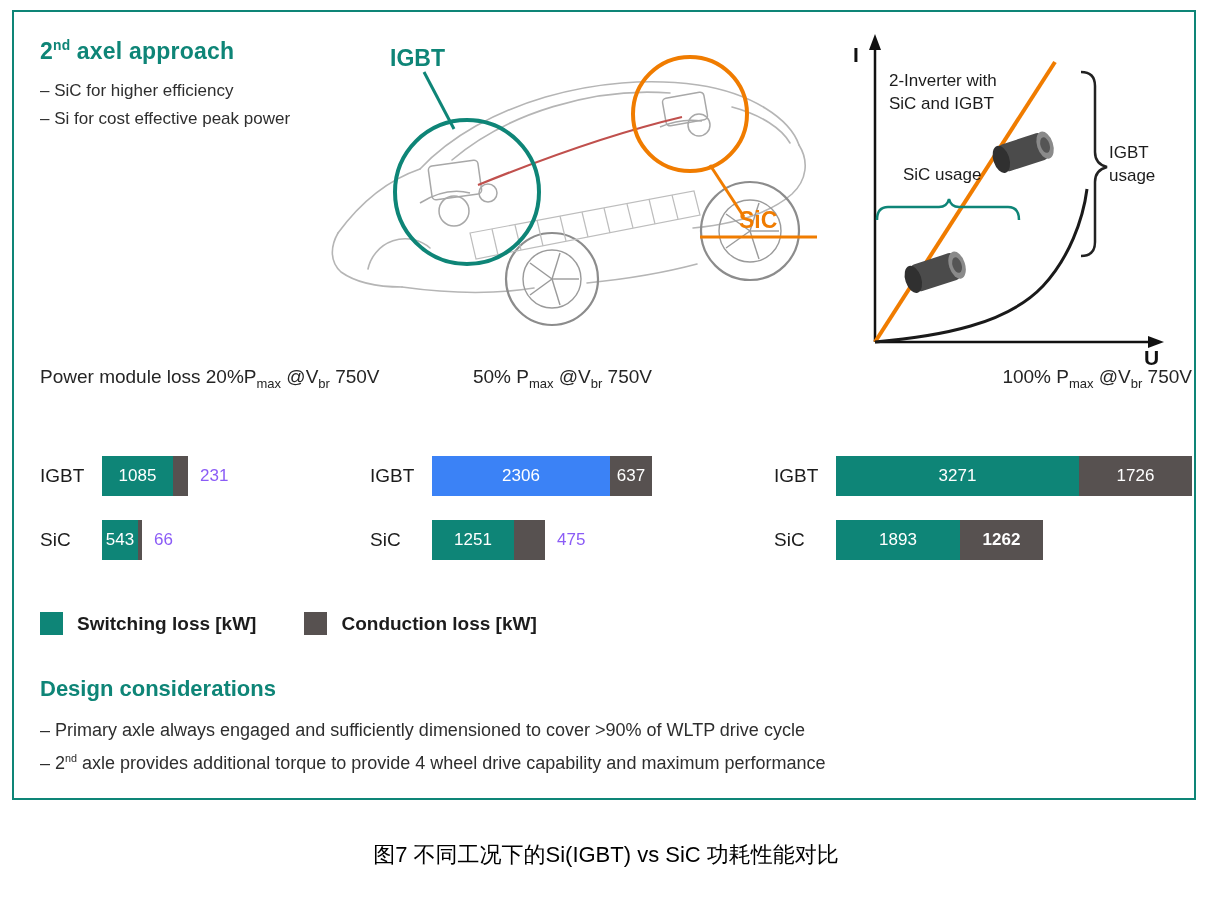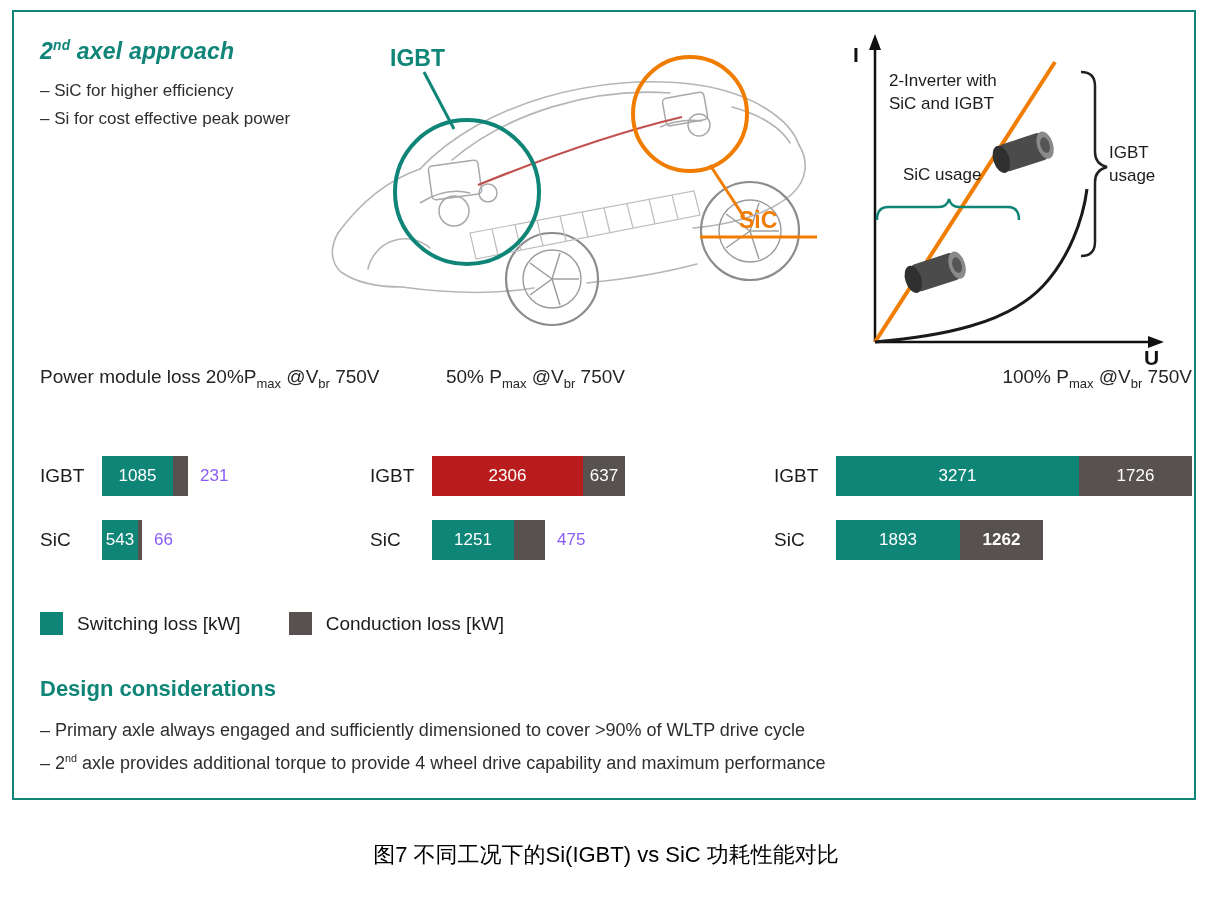--- a/index.html
+++ b/index.html
@@ -3,21 +3,21 @@
 <meta charset="utf-8">
 <style>
   * { margin:0; padding:0; box-sizing:border-box; }
   html,body { background:#ffffff; }
   body { font-family:"Liberation Sans", sans-serif; color:#2e2e2e; }
   .page { position:relative; width:1212px; height:898px; background:#fff; overflow:hidden; }
   .frame { position:absolute; left:12px; top:10px; width:1184px; height:790px; border:2px solid #0E8577; background:#fff; }
 
   
   .approach { position:absolute; left:26px; top:26px; width:300px; }
-  .approach-title { font-size:23px; font-weight:bold; color:#0E8577; letter-spacing:.2px;font-style:italic; }
+  .approach-title { font-size:23px; font-weight:bold; color:#0E8577; letter-spacing:.2px; }
   .approach-title sup { font-size:60%; }
   .approach-bullets { margin-top:12px; font-size:17px; line-height:1.65; color:#2e2e2e; }
 
   
   .car-wrap { position:absolute; left:288px; top:5px; width:530px; height:335px; }
   .car-wrap svg { position:absolute; left:0; top:0; }
   .igbt-label { position:absolute; left:88px; top:28px; font-size:23px; font-weight:bold; color:#0E8577; }
   .sic-label  { position:absolute; left:437px; top:190px; font-size:23px; font-weight:bold; color:#F07C00; }
 
   
@@ -34,21 +34,21 @@
   .g-title sub { font-size:13px; }
   .rows { margin-top:34px; }
   .row { display:flex; align-items:center; height:40px; margin-bottom:24px; }
   .row-label { width:62px; font-size:19px; color:#1c1c1c; }
   .bar { display:flex; height:40px; }
   .seg { height:40px; display:flex; align-items:center; justify-content:center; color:#fff; font-size:17px; }
   .out-label { margin-left:12px; font-size:17px; color:#8b5cf6; }
 
   
   .legend { position:absolute; left:26px; top:600px; display:flex; gap:48px; align-items:center; }
-  .legend-item { display:flex; align-items:center; gap:14px; font-size:19px; color:#1c1c1c; }
+  .legend-item { display:flex; align-items:center; gap:14px; font-size:19px; color:#1c1c1c;font-weight:bold; }
   .swatch { width:23px; height:23px; }
 
   
   .design { position:absolute; left:26px; top:664px; width:1120px; }
   .design-title { font-size:22px; font-weight:bold; color:#0E8577; }
   .design-bullets { margin-top:12px; font-size:18px; line-height:1.85; color:#2e2e2e; }
   .design-bullets sup { font-size:60%; }
 
   .caption { position:absolute; left:0; top:840px; width:100%; text-align:center; font-size:22px; font-weight:500; color:#000; }
 </style>
@@ -187,21 +187,21 @@
           </div>
         </div>
         <div class="group g1">
           <div class="g-title">
             <div class="t-line"><span>50% P</span><sub>max</sub><span> @V</span><sub>br</sub><span> 750V</span></div>
           </div>
           <div class="rows">
             <div class="row">
               <div class="row-label">IGBT</div>
               <div class="bar">
-                <div class="seg" style="width: 151px; background: #b91c1c;">2306</div>
+                <div class="seg" style="width: 178px; background: #3b82f6;">2306</div>
                 <div class="seg" style="width: 42px; background: rgb(87, 81, 80);">637</div>
               </div>
             </div>
             <div class="row">
               <div class="row-label">SiC</div>
               <div class="bar">
                 <div class="seg" style="width: 82px; background: rgb(14, 133, 119);">1251</div>
                 <div class="seg" style="width: 31px; background: rgb(87, 81, 80);"></div>
               </div>
               <div class="out-label">475</div>

